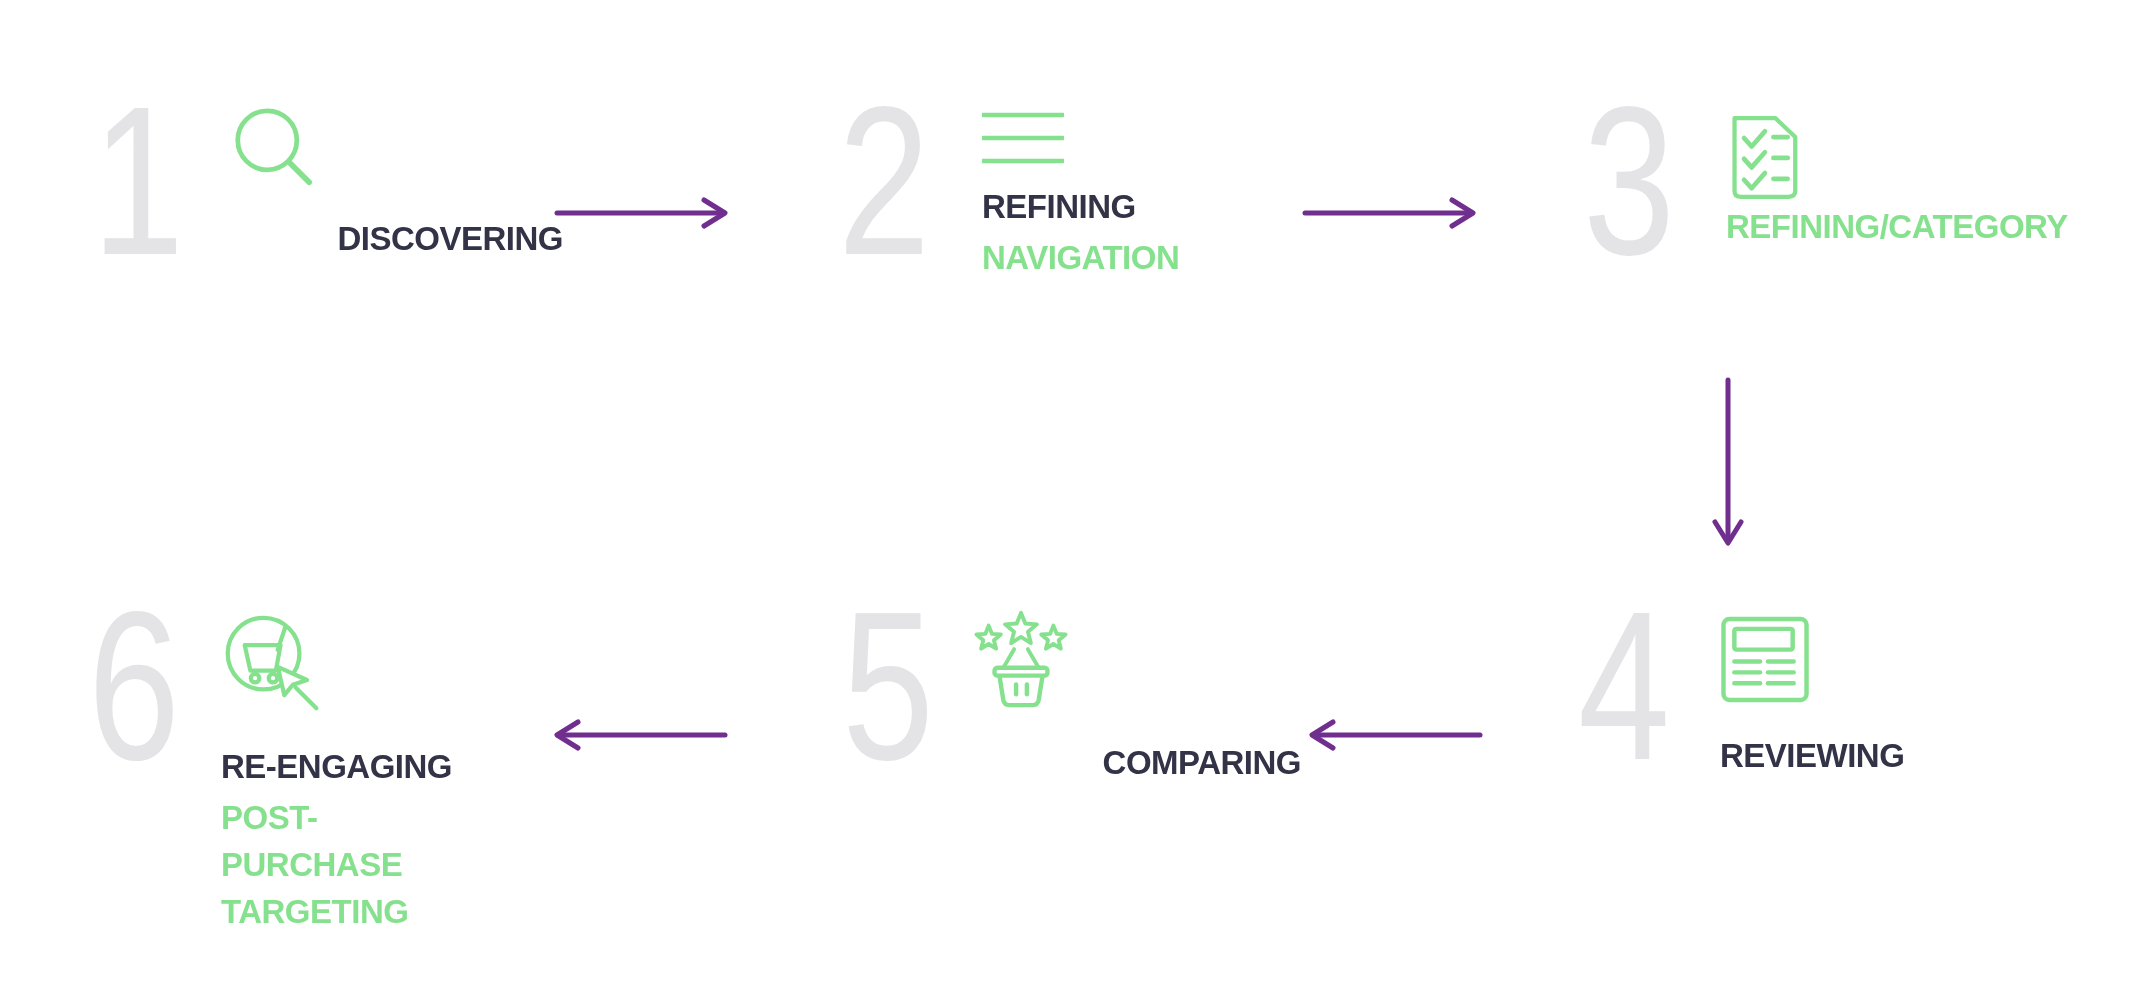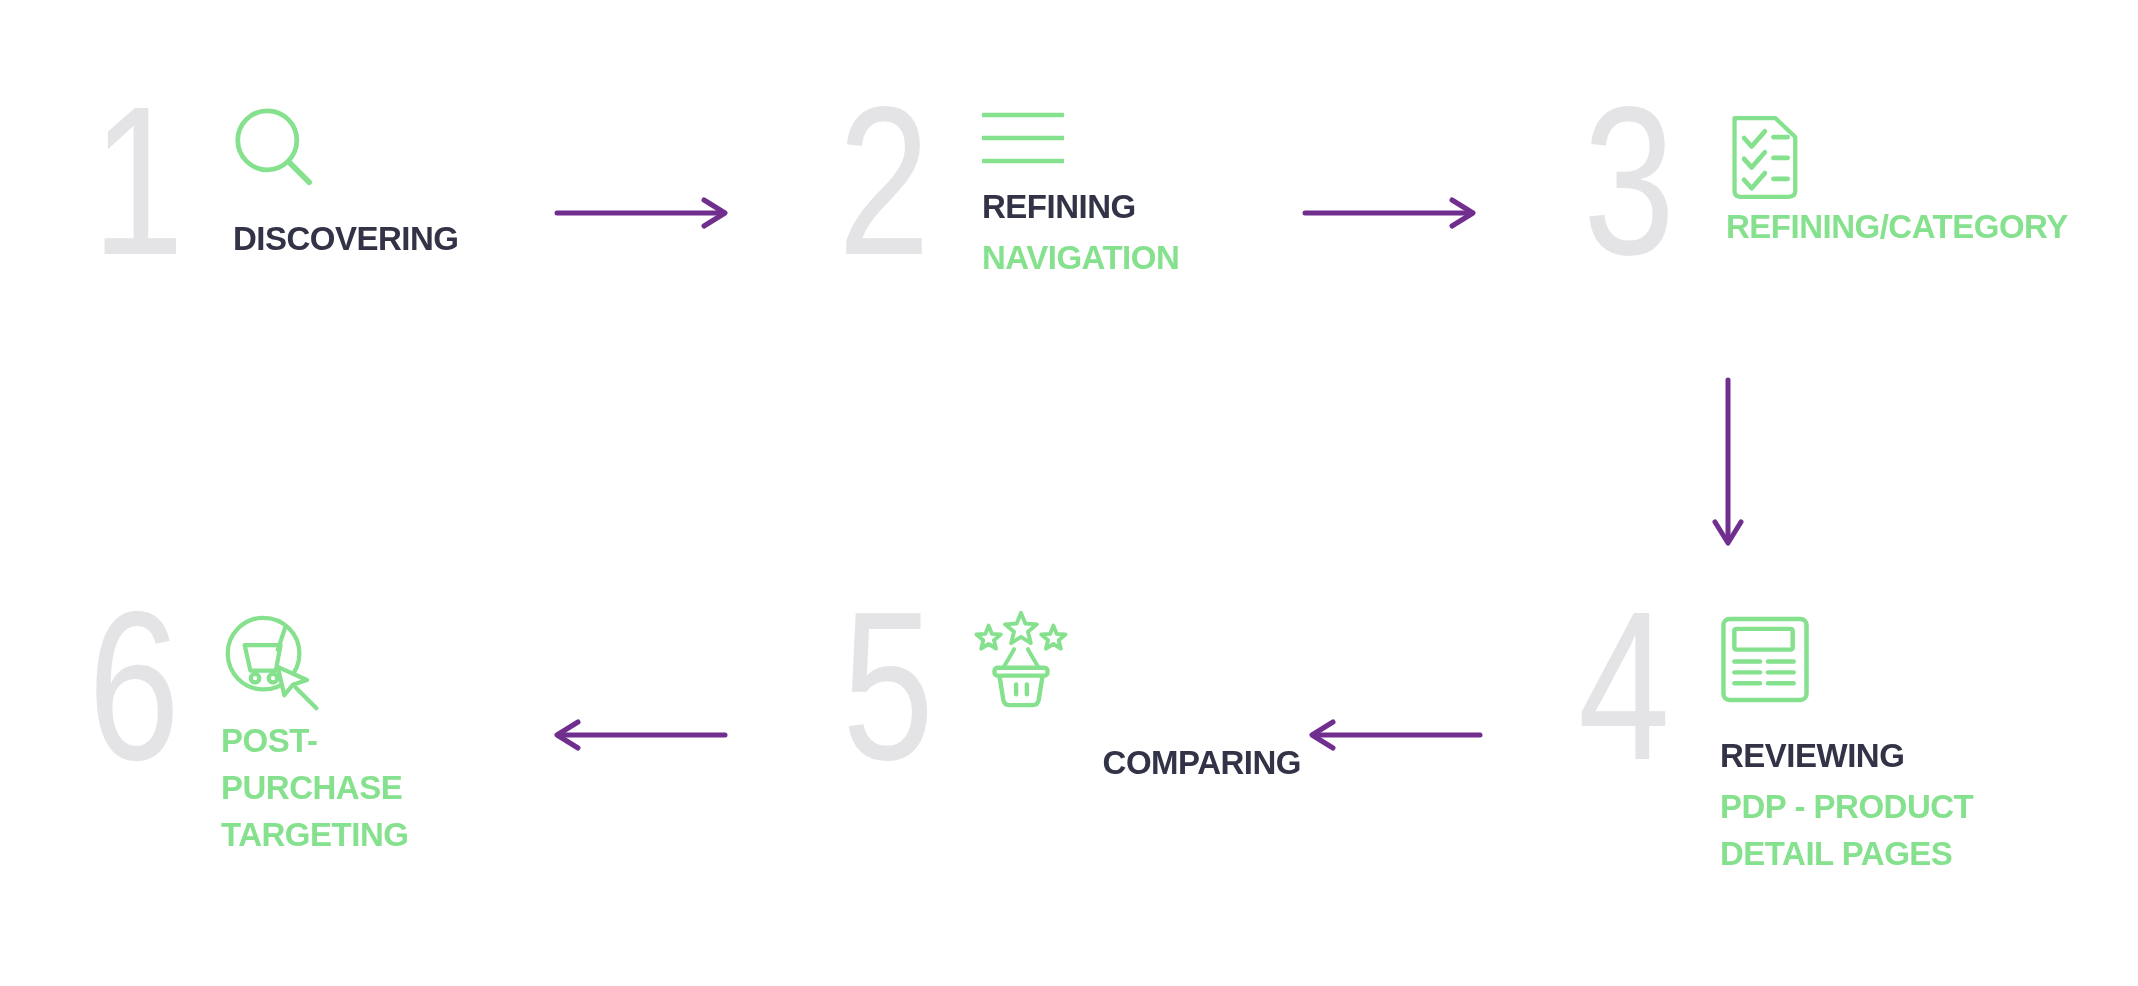--- a/index.html
+++ b/index.html
@@ -23,21 +23,21 @@
   .g-stroke{stroke:var(--green,#85e18d);fill:none;}
   .p-stroke{stroke:var(--purple,#702f8f);fill:none;}
 </style>
 </head>
 <body>
 
 <div class="canvas">
 
   <div class="step s1" style="left:92px;top:75px;">
     <span class="step-number">1</span>
-    <div class="step-body" style="left:141px;top:31px;">
+    <div class="step-body" style="left:141px;top:31px;text-align:right;">
       <span class="icon">
         <svg width="80" height="80" viewBox="0 0 84 84">
           <circle class="g-stroke" cx="36" cy="36" r="31" stroke-width="5"></circle>
           <line class="g-stroke" x1="59" y1="59" x2="80" y2="80" stroke-width="6" stroke-linecap="round"></line>
         </svg>
       </span>
       <div class="step-title">DISCOVERING</div>
     </div>
   </div>
 
@@ -83,21 +83,20 @@
           <rect class="g-stroke" x="14" y="13" width="59" height="21" rx="2" stroke-width="4.5"></rect>
           <line class="g-stroke" x1="14" y1="46" x2="40" y2="46" stroke-width="4.5" stroke-linecap="round"></line>
           <line class="g-stroke" x1="14" y1="57" x2="40" y2="57" stroke-width="4.5" stroke-linecap="round"></line>
           <line class="g-stroke" x1="14" y1="68" x2="40" y2="68" stroke-width="4.5" stroke-linecap="round"></line>
           <line class="g-stroke" x1="48" y1="46" x2="74" y2="46" stroke-width="4.5" stroke-linecap="round"></line>
           <line class="g-stroke" x1="48" y1="57" x2="74" y2="57" stroke-width="4.5" stroke-linecap="round"></line>
           <line class="g-stroke" x1="48" y1="68" x2="74" y2="68" stroke-width="4.5" stroke-linecap="round"></line>
         </svg>
       </span>
       <div class="step-title">REVIEWING</div>
-      <div class="step-subtitle">PDP - PRODUCT DETAIL PAGES</div>
     </div>
   </div>
 
   <div class="step s5" style="left:842px;top:580px;">
     <span class="step-number">5</span>
     <div class="step-body" style="left:129px;top:26px;text-align:right;">
       <span class="icon">
         <svg width="100" height="104" viewBox="0 0 100 106">
           <path class="g-stroke" d="M50,7 L54.4,17.9 L66.2,18.7 L57.1,26.3 L60,37.8 L50,31.5 L40,37.8 L42.9,26.3 L33.8,18.7 L45.6,17.9 Z" stroke-width="4" stroke-linejoin="round"></path>
           <path class="g-stroke" d="M17,20 L20.4,28.4 L29.4,29 L22.4,34.8 L24.6,43.5 L17,38.7 L9.4,43.5 L11.6,34.8 L4.6,29 L13.7,28.4 Z" stroke-width="4" stroke-linejoin="round"></path>
@@ -121,20 +120,21 @@
         <svg width="104" height="100" viewBox="0 0 104 106">
           <circle class="g-stroke" cx="42" cy="42" r="38" stroke-width="4.5"></circle>
           <path class="g-stroke" d="M22,33 H60 L55,60 H28 Z" stroke-width="4.5" stroke-linejoin="round"></path>
           <line class="g-stroke" x1="57" y1="38" x2="65" y2="14" stroke-width="4.5" stroke-linecap="round"></line>
           <circle class="g-stroke" cx="33" cy="68" r="4.5" stroke-width="4.5"></circle>
           <circle class="g-stroke" cx="52" cy="68" r="4.5" stroke-width="4.5"></circle>
           <line class="g-stroke" x1="76" y1="78" x2="98" y2="100" stroke-width="4.5" stroke-linecap="round"></line>
           <path d="M57,56 L88,70 L73,75 L64,86 Z" fill="#ffffff" stroke="var(--green,#85e18d)" stroke-width="4.5" stroke-linejoin="round"></path>
         </svg>
       </span>
+      <div class="step-title">RE-ENGAGING</div>
       <div class="step-subtitle">POST-PURCHASE TARGETING</div>
     </div>
   </div>
 
   <svg class="arrow" style="left:552px;top:193px;" width="185" height="40">
     <line class="p-stroke" x1="5" y1="20" x2="168" y2="20" stroke-width="5" stroke-linecap="round"></line>
     <polyline class="p-stroke" points="152,7 173,20 152,33" stroke-width="5" stroke-linecap="round" stroke-linejoin="round"></polyline>
   </svg>
 
   <svg class="arrow" style="left:1300px;top:193px;" width="185" height="40">

